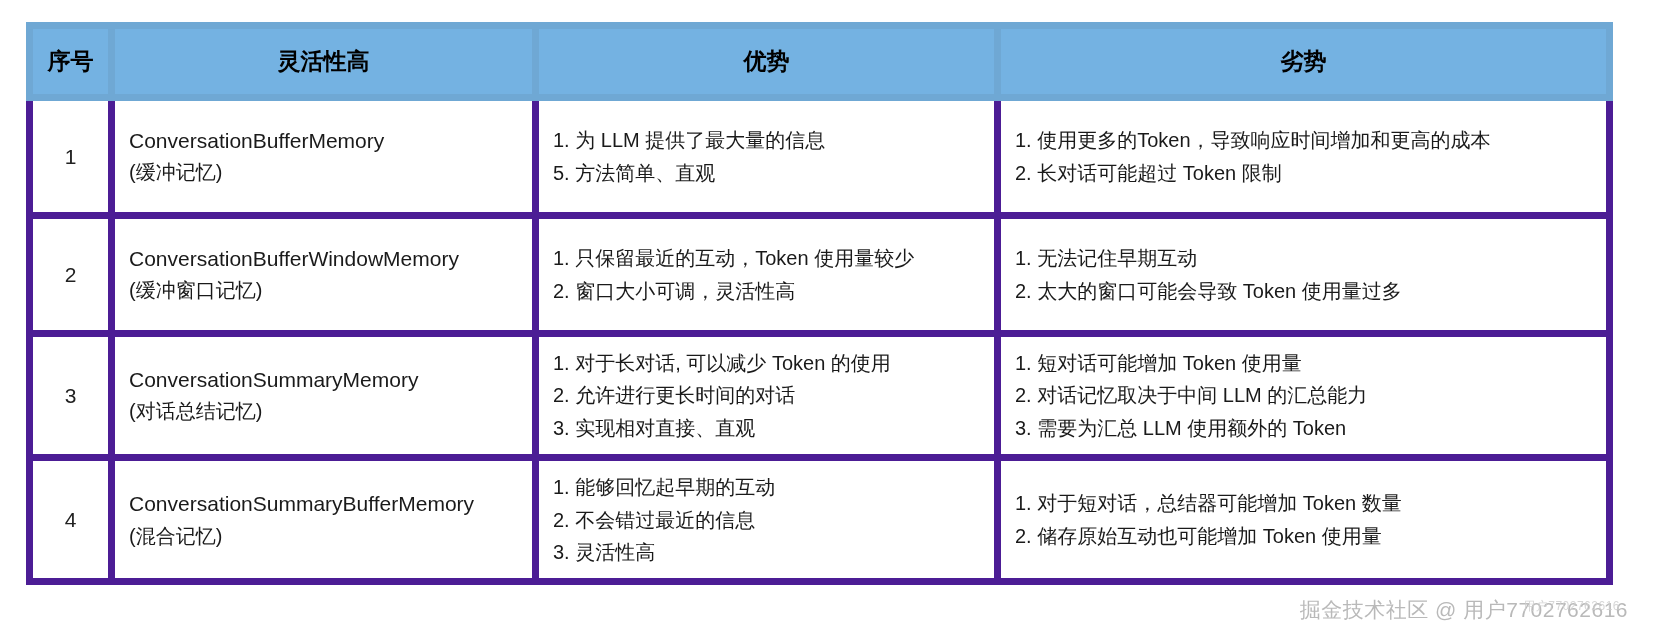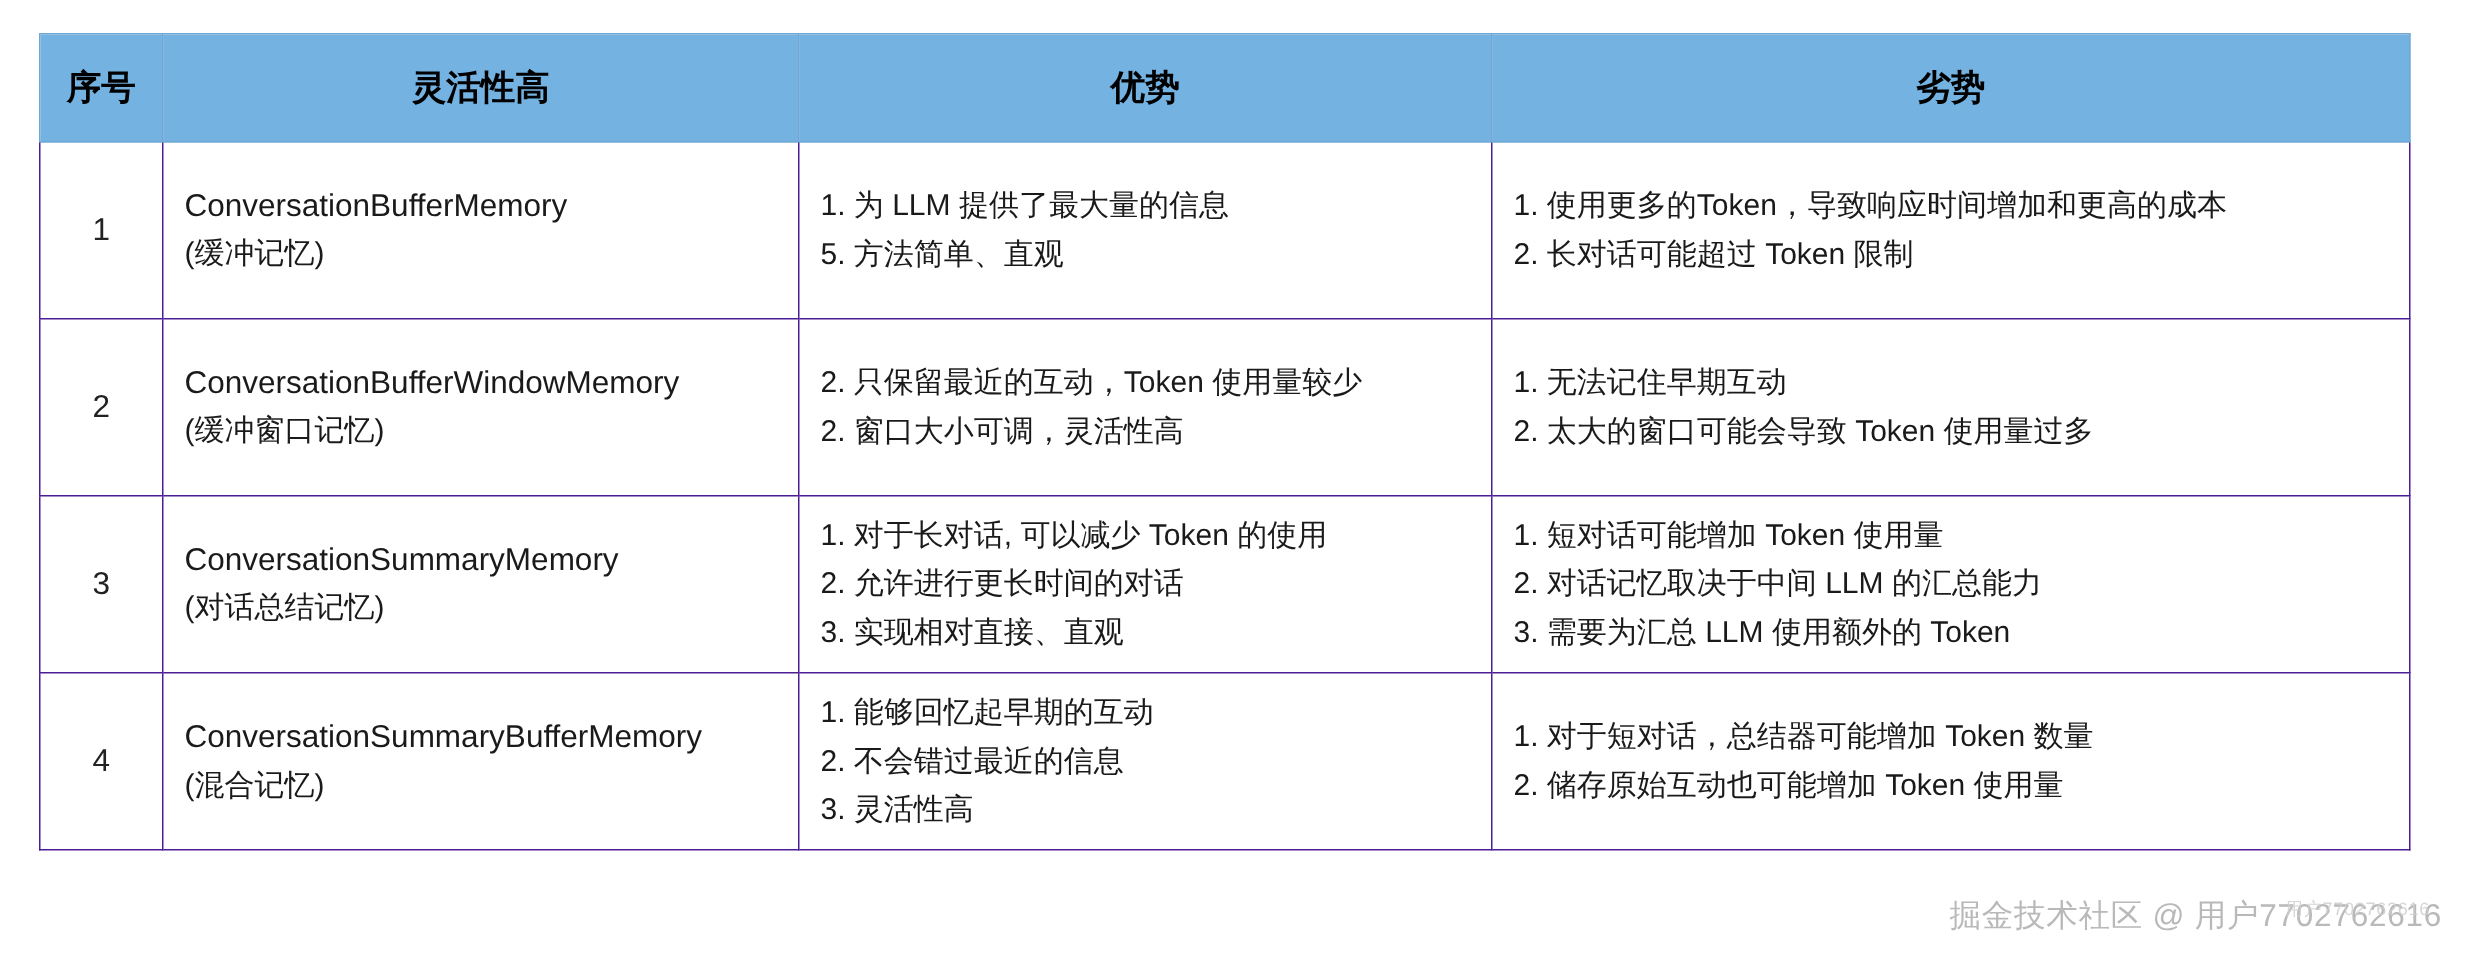--- a/index.html
+++ b/index.html
@@ -21,21 +21,21 @@
     top: 22px;
     width: 1580px;
   }
   table.memory-table {
     border-collapse: collapse;
     width: 1580px;
     table-layout: fixed;
   }
   table.memory-table th,
   table.memory-table td {
-    border: 1px solid #4c1d95;
+    border: 7px solid #4c1d95;
     vertical-align: middle;
     padding: 10px 14px;
     box-sizing: border-box;
   }
   table.memory-table thead th {
     background: #74b2e2;
     color: #000000;
     font-weight: bold;
     font-size: 23px;
     text-align: center;
@@ -132,21 +132,21 @@
           <span class="li">2. 长对话可能超过 Token 限制</span>
         </td>
       </tr>
       <tr>
         <td class="idx">2</td>
         <td class="mech">
           <span>ConversationBufferWindowMemory</span>
           <span class="zh">(缓冲窗口记忆)</span>
         </td>
         <td class="list">
-          <span class="li">2. 只保留最近的互动，Token 使用量较少</span>
+          <span class="li">1. 只保留最近的互动，Token 使用量较少</span>
           <span class="li">2. 窗口大小可调，灵活性高</span>
         </td>
         <td class="list">
           <span class="li">1. 无法记住早期互动</span>
           <span class="li">2. 太大的窗口可能会导致 Token 使用量过多</span>
         </td>
       </tr>
       <tr>
         <td class="idx">3</td>
         <td class="mech">

